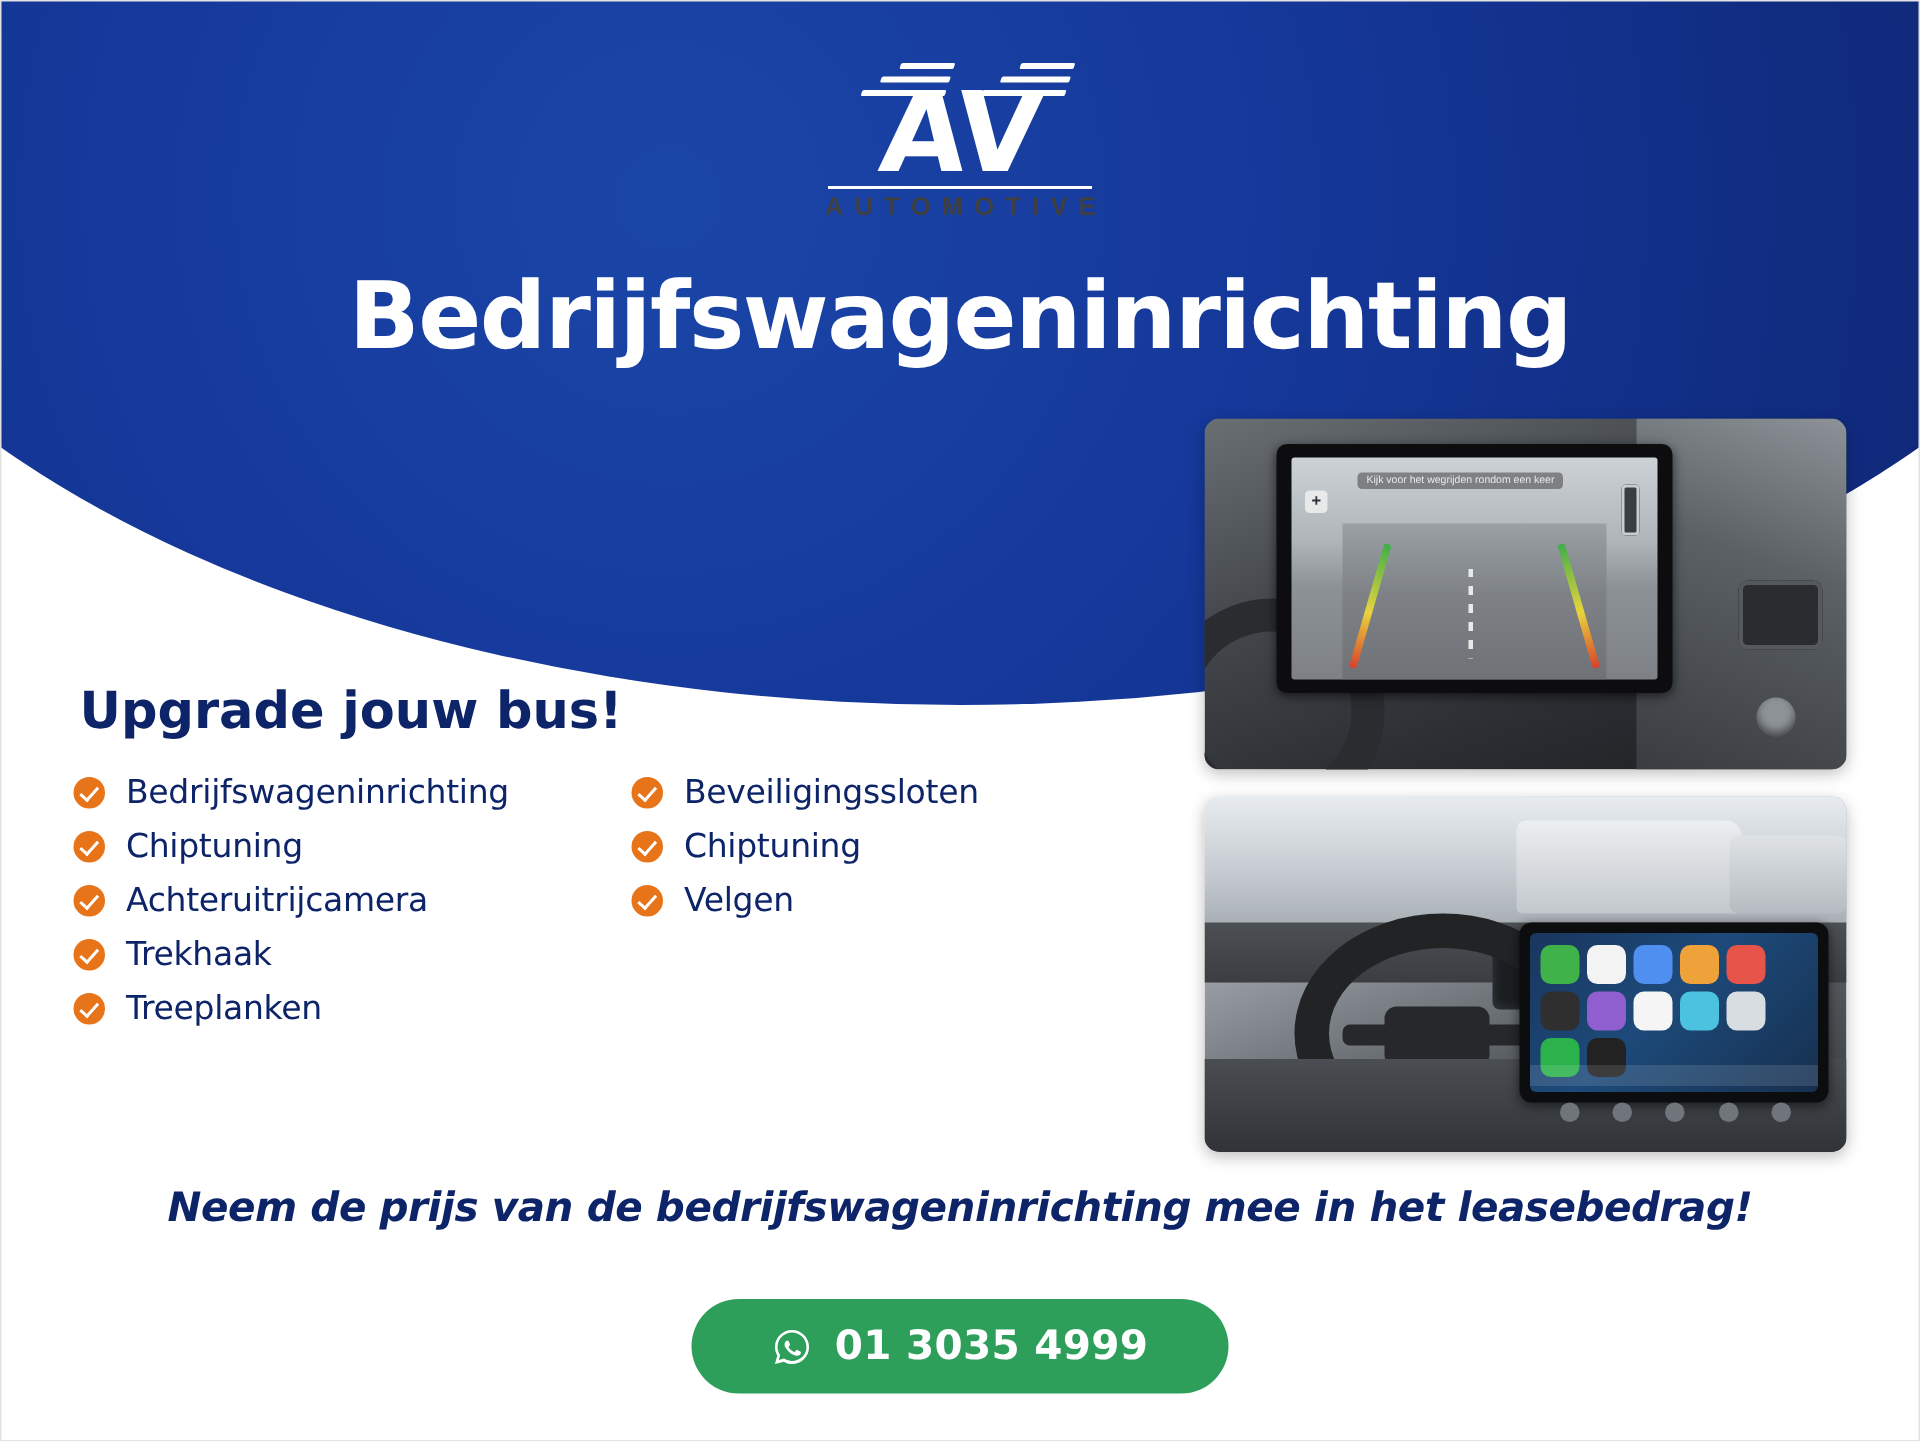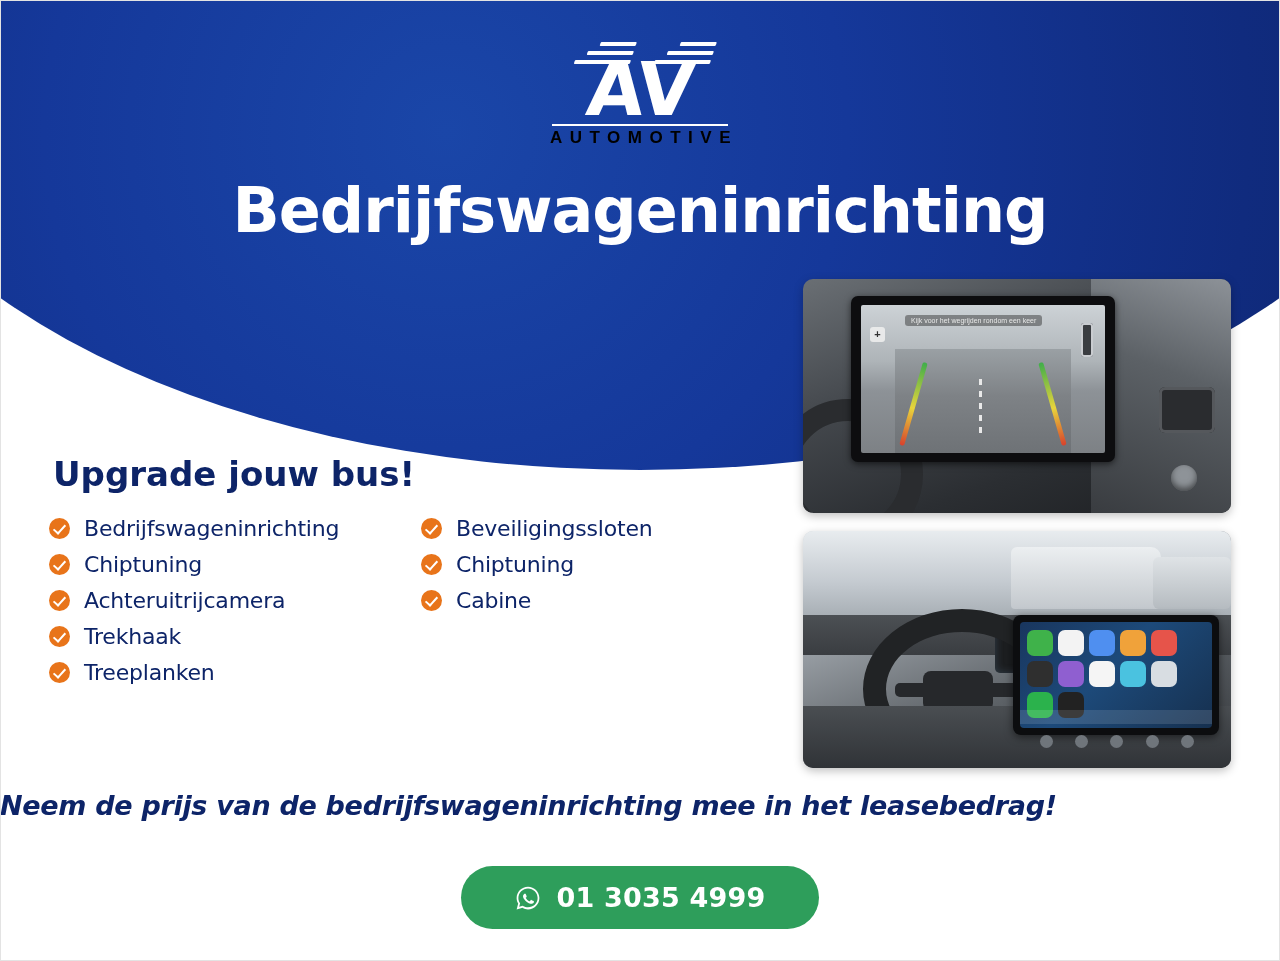--- a/index.html
+++ b/index.html
@@ -81,21 +81,21 @@
     line-height: 78px;
     transform: skewX(-6deg);
   }
   .logo-sub {
     position: absolute;
     left: 0; right: 0;
     top: 92px;
     font-size: 17px;
     letter-spacing: 7.5px;
     font-weight: 700;
-    color: #000000;
+    color: #404040;
     padding-left: 8px;
   }
   .logo-sub-rule {
     position: absolute;
     top: 88px;
     height: 2px;
     background: #ffffff;
     width: 176px;
     left: 62px;
   }
@@ -303,20 +303,21 @@
     color: #0d2468;
     font-family: "DejaVu Sans", sans-serif;
     letter-spacing: -0.2px;
   }
 
   
   .tagline {
     position: absolute;
     left: 0; top: 790px;
     width: 1280px;
+    text-align: center;
     font-size: 27px;
     font-style: italic;
     font-weight: 700;
     color: #0d2468;
     font-family: "DejaVu Sans", sans-serif;
     letter-spacing: -0.3px;
     z-index: 6;
   }
 
   
@@ -465,21 +466,21 @@
         <div class="feature-item">
           <span class="check-icon"></span>
           <span class="feature-label">Beveiligingssloten</span>
         </div>
         <div class="feature-item">
           <span class="check-icon"></span>
           <span class="feature-label">Chiptuning</span>
         </div>
         <div class="feature-item">
           <span class="check-icon"></span>
-          <span class="feature-label">Cabine</span>
+          <span class="feature-label">Velgen</span>
         </div>
       </div>
     </div>
   </div>
 
   <div class="tagline">Neem de prijs van de bedrijfswageninrichting mee in het leasebedrag!</div>
 
   <button class="cta">
     <span class="wa-icon">
       <svg viewBox="0 0 32 32" width="28" height="28" aria-hidden="true">

